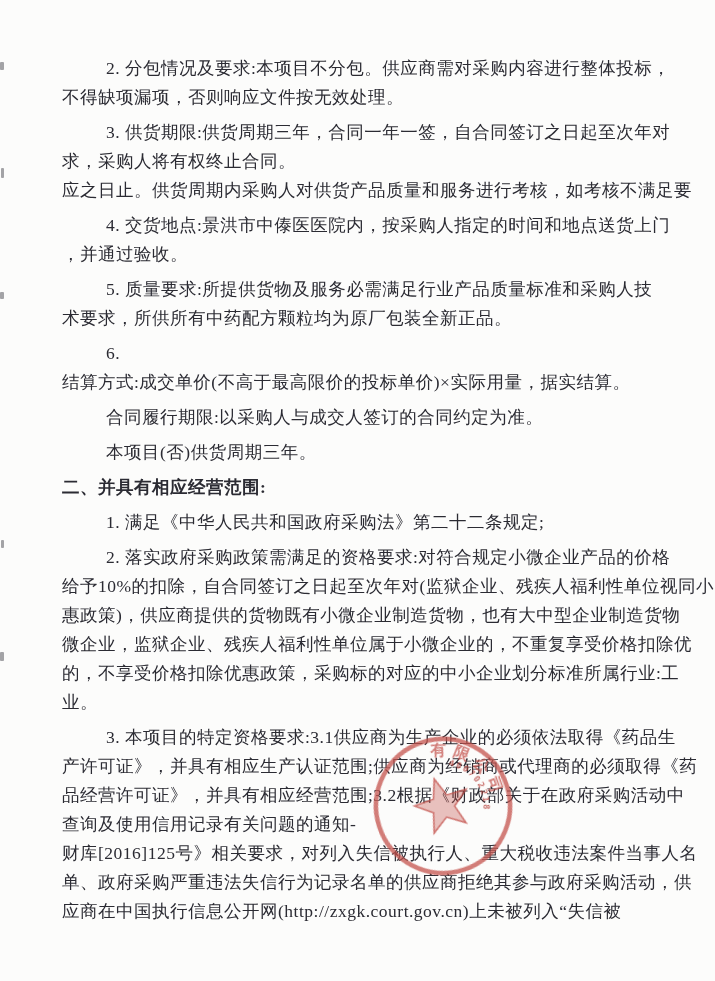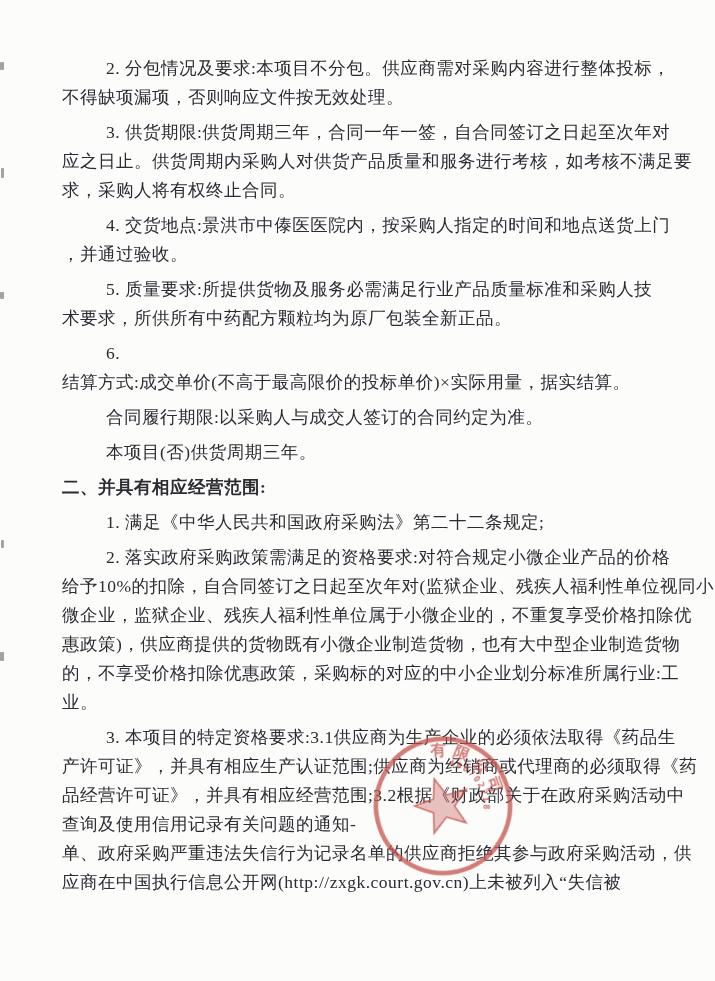--- a/index.html
+++ b/index.html
@@ -42,42 +42,43 @@
 </style>
 </head>
 <body>
 
 <div class="page">
 
   <div class="text-block">
       <div class="line indent para">2. 分包情况及要求:本项目不分包。供应商需对采购内容进行整体投标，</div>
       <div class="line">不得缺项漏项，否则响应文件按无效处理。</div>
       <div class="line indent para">3. 供货期限:供货周期三年，合同一年一签，自合同签订之日起至次年对</div>
+      <div class="line">求，采购人将有权终止合同。</div>
       <div class="line">应之日止。供货周期内采购人对供货产品质量和服务进行考核，如考核不满足要</div>
-      <div class="line">求，采购人将有权终止合同。</div>
       <div class="line indent para">4. 交货地点:景洪市中傣医医院内，按采购人指定的时间和地点送货上门</div>
       <div class="line">，并通过验收。</div>
       <div class="line indent para">5. 质量要求:所提供货物及服务必需满足行业产品质量标准和采购人技</div>
       <div class="line">术要求，所供所有中药配方颗粒均为原厂包装全新正品。</div>
       <div class="line indent para">6.</div>
       <div class="line">结算方式:成交单价(不高于最高限价的投标单价)×实际用量，据实结算。</div>
       <div class="line indent para">合同履行期限:以采购人与成交人签订的合同约定为准。</div>
       <div class="line indent para">本项目(否)供货周期三年。</div>
       <div class="line bold para">二、并具有相应经营范围:</div>
       <div class="line indent para">1. 满足《中华人民共和国政府采购法》第二十二条规定;</div>
       <div class="line indent para">2. 落实政府采购政策需满足的资格要求:对符合规定小微企业产品的价格</div>
       <div class="line">给予10%的扣除，自合同签订之日起至次年对(监狱企业、残疾人福利性单位视同小</div>
+      <div class="line">惠政策)，供应商提供的货物既有小微企业制造货物，也有大中型企业制造货物</div>
       <div class="line">微企业，监狱企业、残疾人福利性单位属于小微企业的，不重复享受价格扣除优</div>
-      <div class="line">惠政策)，供应商提供的货物既有小微企业制造货物，也有大中型企业制造货物</div>
       <div class="line">的，不享受价格扣除优惠政策，采购标的对应的中小企业划分标准所属行业:工</div>
       <div class="line">业。</div>
       <div class="line indent para">3. 本项目的特定资格要求:3.1供应商为生产企业的必须依法取得《药品生</div>
       <div class="line">产许可证》，并具有相应生产认证范围;供应商为经销商或代理商的必须取得《药</div>
       <div class="line">品经营许可证》，并具有相应经营范围;3.2根据《财政部关于在政府采购活动中</div>
       <div class="line">查询及使用信用记录有关问题的通知-</div>
+      <div class="line">财库[2016]125号》相关要求，对列入失信被执行人、重大税收违法案件当事人名</div>
       <div class="line">单、政府采购严重违法失信行为记录名单的供应商拒绝其参与政府采购活动，供</div>
       <div class="line">应商在中国执行信息公开网(http://zxgk.court.gov.cn)上未被列入“失信被</div>
     </div>
 
   <div class="seal">
     <svg viewBox="0 0 140 140" xmlns="http://www.w3.org/2000/svg">
       <defs>
         <path id="sealArcTop" d="M 20 70 A 50 50 0 1 1 120 70" fill="none"></path>
         <path id="sealArcRight" d="M 70 30 A 40 40 0 0 1 70 110" fill="none"></path>
       </defs>

